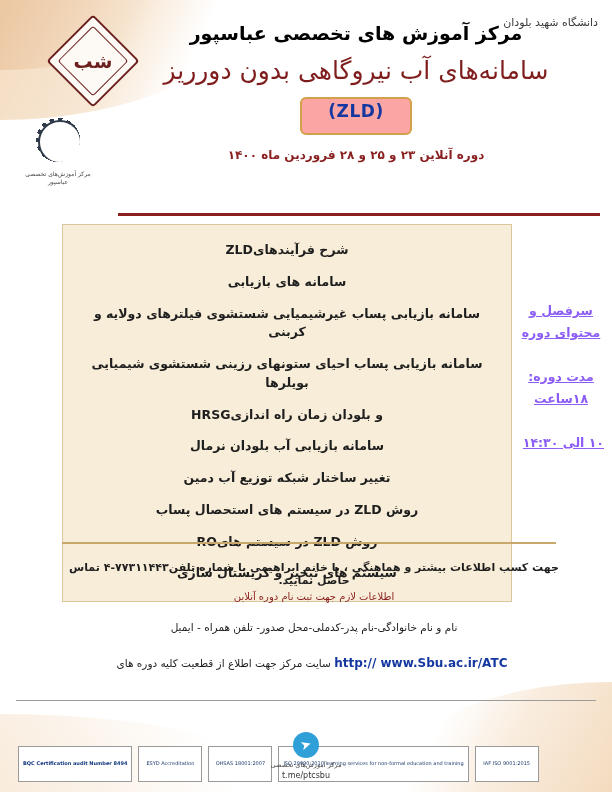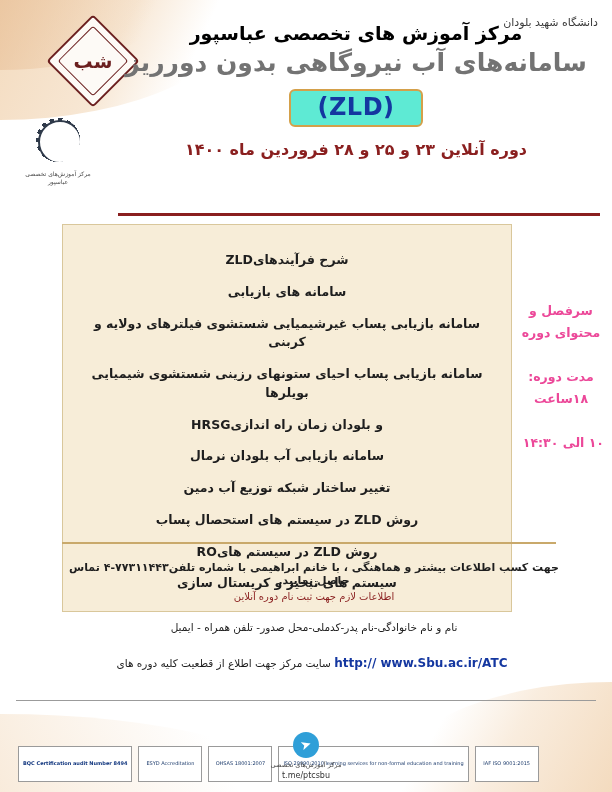--- a/index.html
+++ b/index.html
@@ -137,40 +137,40 @@
     right: 20px;
     text-align: center;
   }
   .t-line1 {
     font-size: 19px;
     color: #000000;
     font-weight: bold;
     letter-spacing: .2px;
   }
   .t-line2 {
-    margin-top: 4px;
+    margin-top: 12px;
     font-size: 25px;
-    color: #737373;
-    font-weight: bold;
+    color: #7f1d1d;
+    font-weight: normal;
   }
   .zld-box {
     display: inline-block;
     margin-top: 12px;
-    padding: 2px 26px 4px;
+    padding: 2px 26px 12px;
     border: 2.2px solid #d4a04a;
     border-radius: 6px;
-    font-size: 24px;
+    font-size: 17px;
     font-weight: bold;
     color: #1437a0;
     letter-spacing: .5px;
-    background: #5eead4;
+    background: #fca5a5;
   }
   .t-date {
     margin-top: 13px;
-    font-size: 16px;
+    font-size: 12px;
     color: #8a1f1f;
     font-weight: bold;
   }
 
   .rule {
     position: absolute;
     top: 213px;
     left: 118px;
     right: 12px;
     height: 3px;
@@ -178,42 +178,43 @@
   }
 
   
   .panel {
     position: absolute;
     top: 224px;
     right: 100px;
     left: 62px;
     background: #f7edd8;
     border: 1.5px solid #d9c79b;
-    padding: 26px 14px 18px;
+    padding: 16px 14px 18px;
     text-align: center;
   }
   .panel-item {
     font-size: 12.5px;
     font-weight: bold;
     color: #1e1e1e;
     margin: 0 0 13px;
     line-height: 1.5;
   }
   .panel-item:last-child { margin-bottom: 0; }
 
   .side-labels {
     position: absolute;
     top: 300px;
     right: 8px;
     width: 86px;
     text-align: center;
-    color: #ec4899;
+    color: #8b5cf6;
     font-weight: bold;
     font-size: 12.5px;
     line-height: 1.75;
+    text-decoration: underline;
   }
   .side-labels .blk { margin-bottom: 22px; }
   .side-labels .blk:last-child { margin-bottom: 0; text-align: right; }
 
   
   .sep-line {
     position: absolute;
     left: 62px;
     right: 56px;
     height: 2px;

